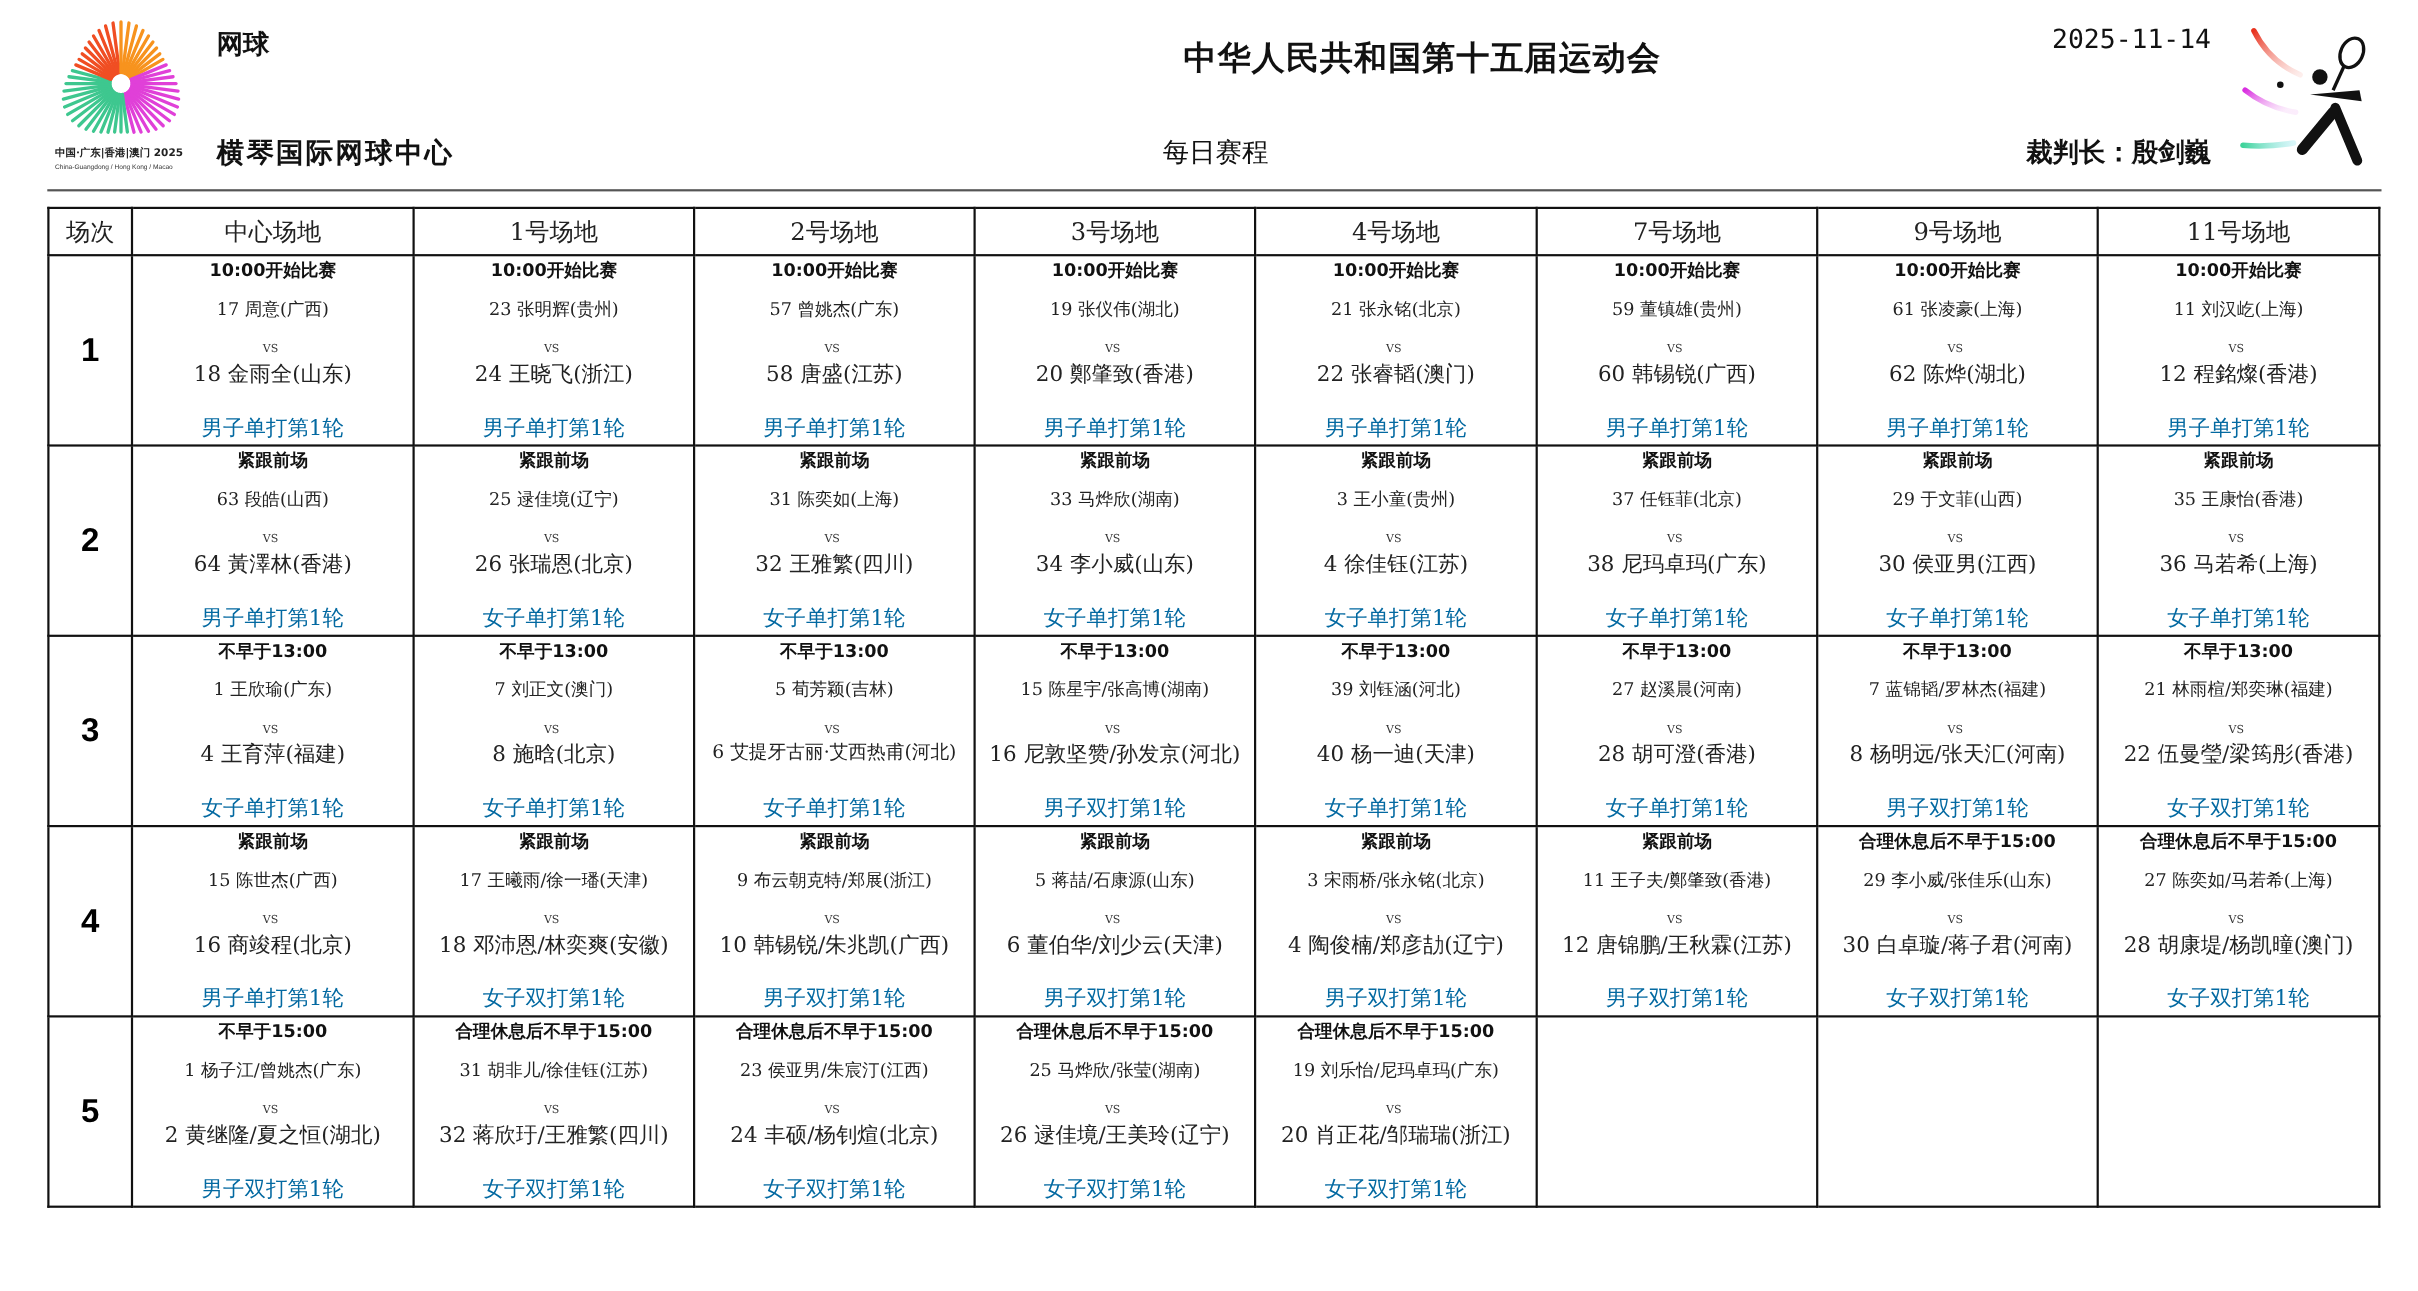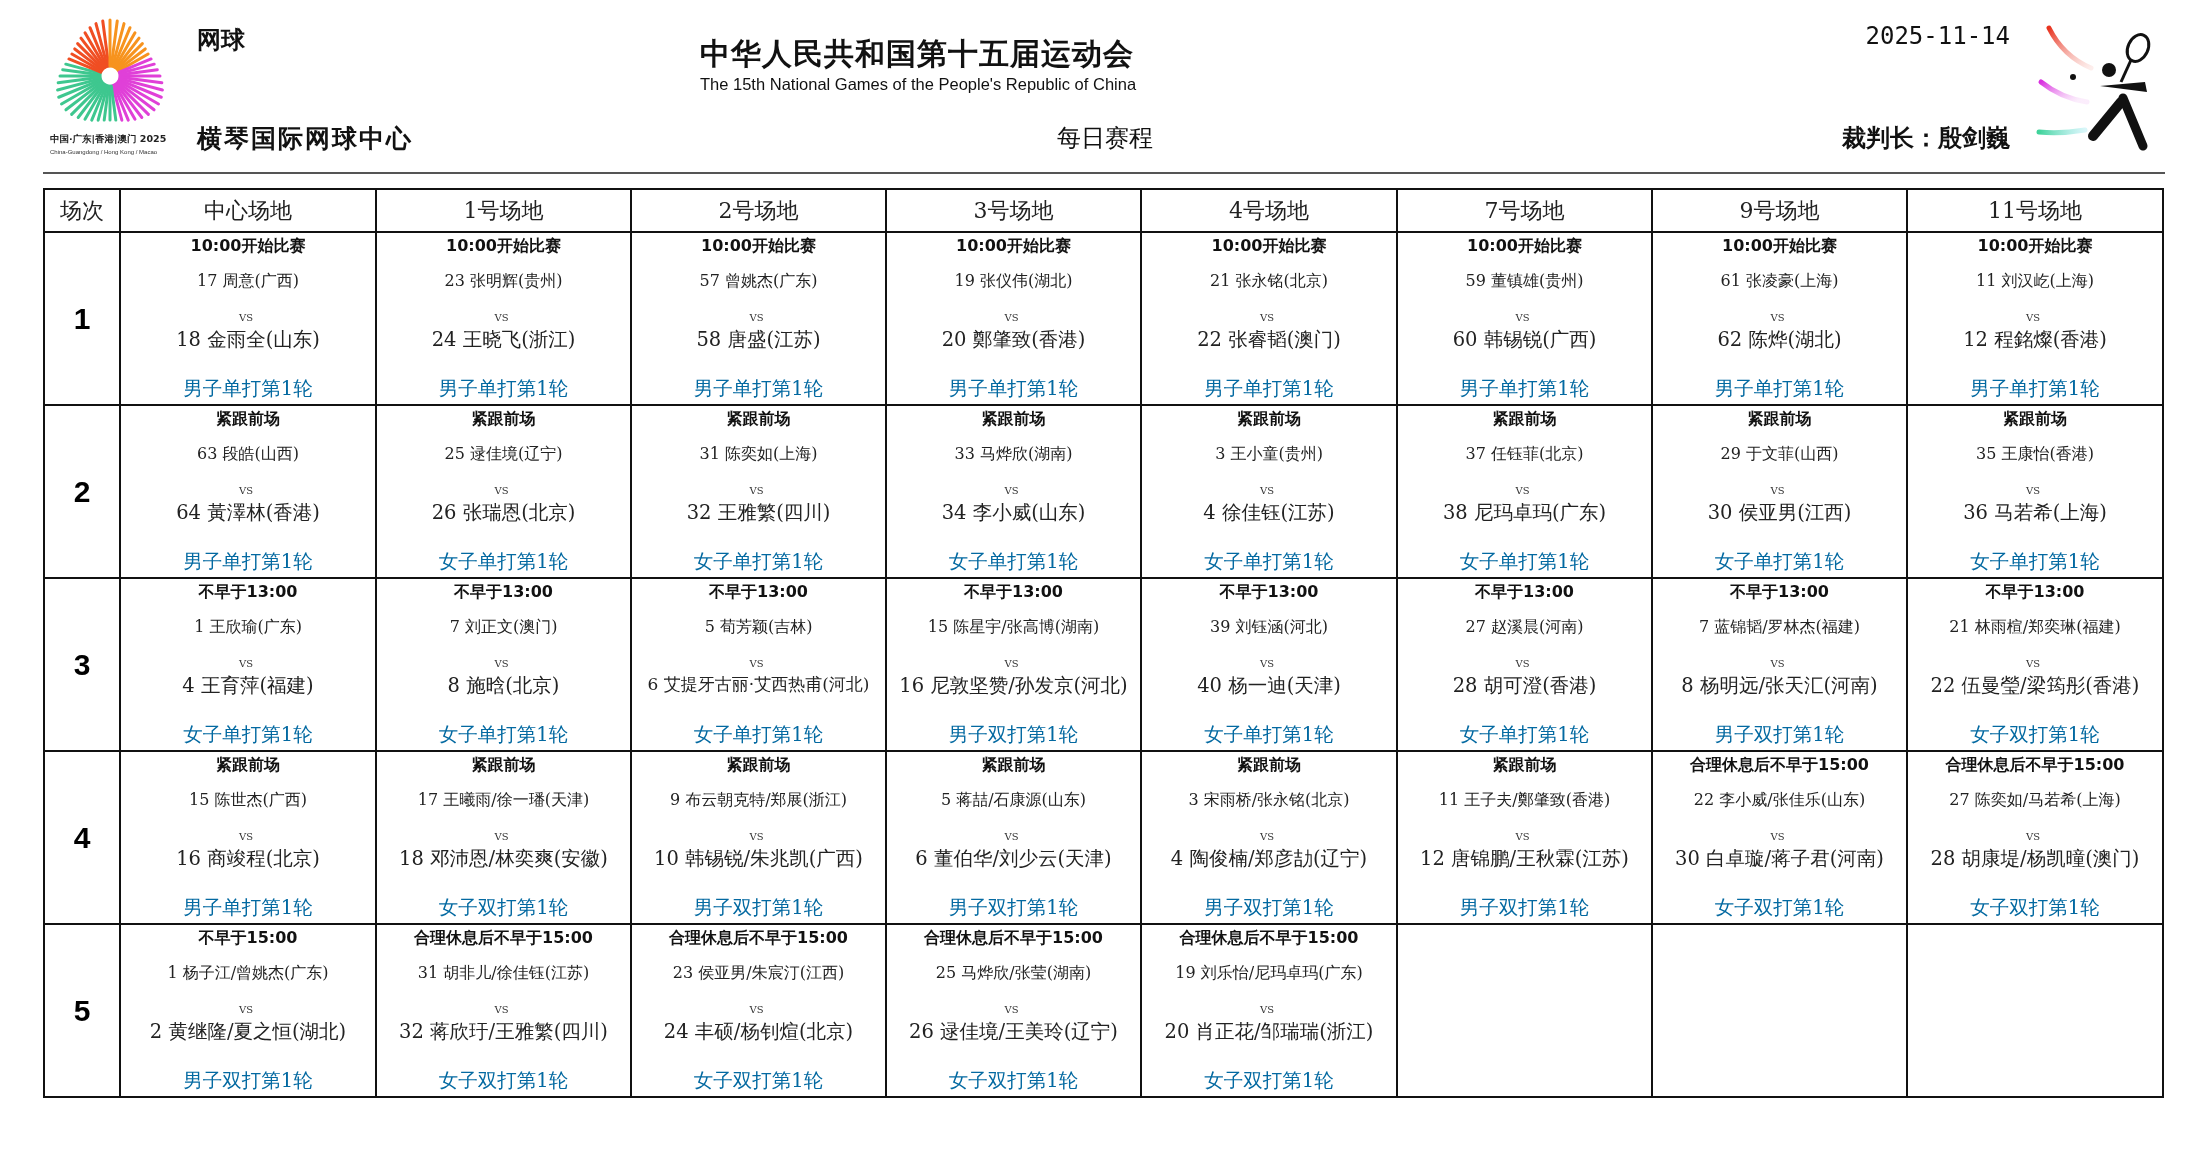--- a/index.html
+++ b/index.html
@@ -4,21 +4,21 @@
 <style>
   html, body { margin: 0; padding: 0; background: #ffffff; }
   body { width: 2198px; height: 1174px; position: relative; overflow: hidden;
          font-family: "DejaVu Serif", "Liberation Serif", serif; color: #111; }
   .abs { position: absolute; }
 
   
   .logo { left: 48px; top: 18px; width: 130px; height: 148px; }
   .sport-label { left: 197px; top: 24px; font-family: "DejaVu Sans", sans-serif; font-weight: bold; font-size: 24px; }
   .venue-label { left: 197px; top: 122px; font-family: "DejaVu Sans", sans-serif; font-weight: bold; font-size: 25px; letter-spacing: 2px; }
-  .title-block { left: 700px; width: 810px; top: 34px; text-align: left; }
+  .title-block { left: 700px; width: 810px; top: 34px; text-align: right; }
   .title-cn { font-family: "DejaVu Sans", sans-serif; font-weight: bold; font-size: 30px; letter-spacing: 1px; line-height: 40px; }
   .title-en { font-family: "Liberation Sans", sans-serif; font-size: 16.5px; line-height: 20px; margin-top: 0px; }
   .schedule-label { left: 900px; width: 410px; top: 122px; text-align: center; font-family: "DejaVu Sans", sans-serif; font-weight: normal; font-size: 24px; }
   .date-label { right: 188px; top: 22px; font-family: "DejaVu Sans Mono", "Liberation Mono", monospace; font-size: 24px; }
   .referee-label { right: 188px; top: 122px; font-family: "DejaVu Sans", sans-serif; font-weight: bold; font-size: 24px; }
   .tennis-icon { left: 2035px; top: 20px; width: 140px; height: 140px; }
   .rule { left: 43px; top: 172px; width: 2122px; height: 2px; background: #555; }
 
   
   .sched { position: absolute; left: 43px; top: 188px; border-collapse: collapse; table-layout: fixed; }
@@ -90,21 +90,20 @@
     </g>
   <text x="2" y="124" font-size="9.5" font-weight="bold" fill="#222" font-family="DejaVu Sans, sans-serif">中国·广东|香港|澳门 2025</text>
   <text x="2" y="136" font-size="6" fill="#333" font-family="Liberation Sans, sans-serif">China-Guangdong / Hong Kong / Macao</text>
 </svg>
 
 <div class="abs sport-label">网球</div>
 <div class="abs venue-label">横琴国际网球中心</div>
 
 <div class="abs title-block">
   <div class="title-cn">中华人民共和国第十五届运动会</div>
-  <div class="title-en">The 15th National Games of the People's Republic of China</div>
 </div>
 <div class="abs schedule-label">每日赛程</div>
 
 <div class="abs date-label">2025-11-14</div>
 <div class="abs referee-label">裁判长：殷剑巍</div>
 
 <svg class="abs tennis-icon" viewBox="0 0 140 140">
   <defs>
     <linearGradient id="gr1" x1="0" y1="0" x2="1" y2="1">
         <stop offset="0" stop-color="#e8321e"></stop>
@@ -463,21 +462,21 @@
       <div class="p1">11  王子夫/鄭肇致(香港)</div>
       <div class="vs">VS</div>
       <div class="p2">12  唐锦鹏/王秋霖(江苏)</div>
       <div class="event">男子双打第1轮</div>
     </div>
   </td>
 
   <td>
     <div class="cell">
       <div class="time">合理休息后不早于15:00</div>
-      <div class="p1">22  李小威/张佳乐(山东)</div>
+      <div class="p1">29  李小威/张佳乐(山东)</div>
       <div class="vs">VS</div>
       <div class="p2">30  白卓璇/蒋子君(河南)</div>
       <div class="event">女子双打第1轮</div>
     </div>
   </td>
 
   <td>
     <div class="cell">
       <div class="time">合理休息后不早于15:00</div>
       <div class="p1">27  陈奕如/马若希(上海)</div>

